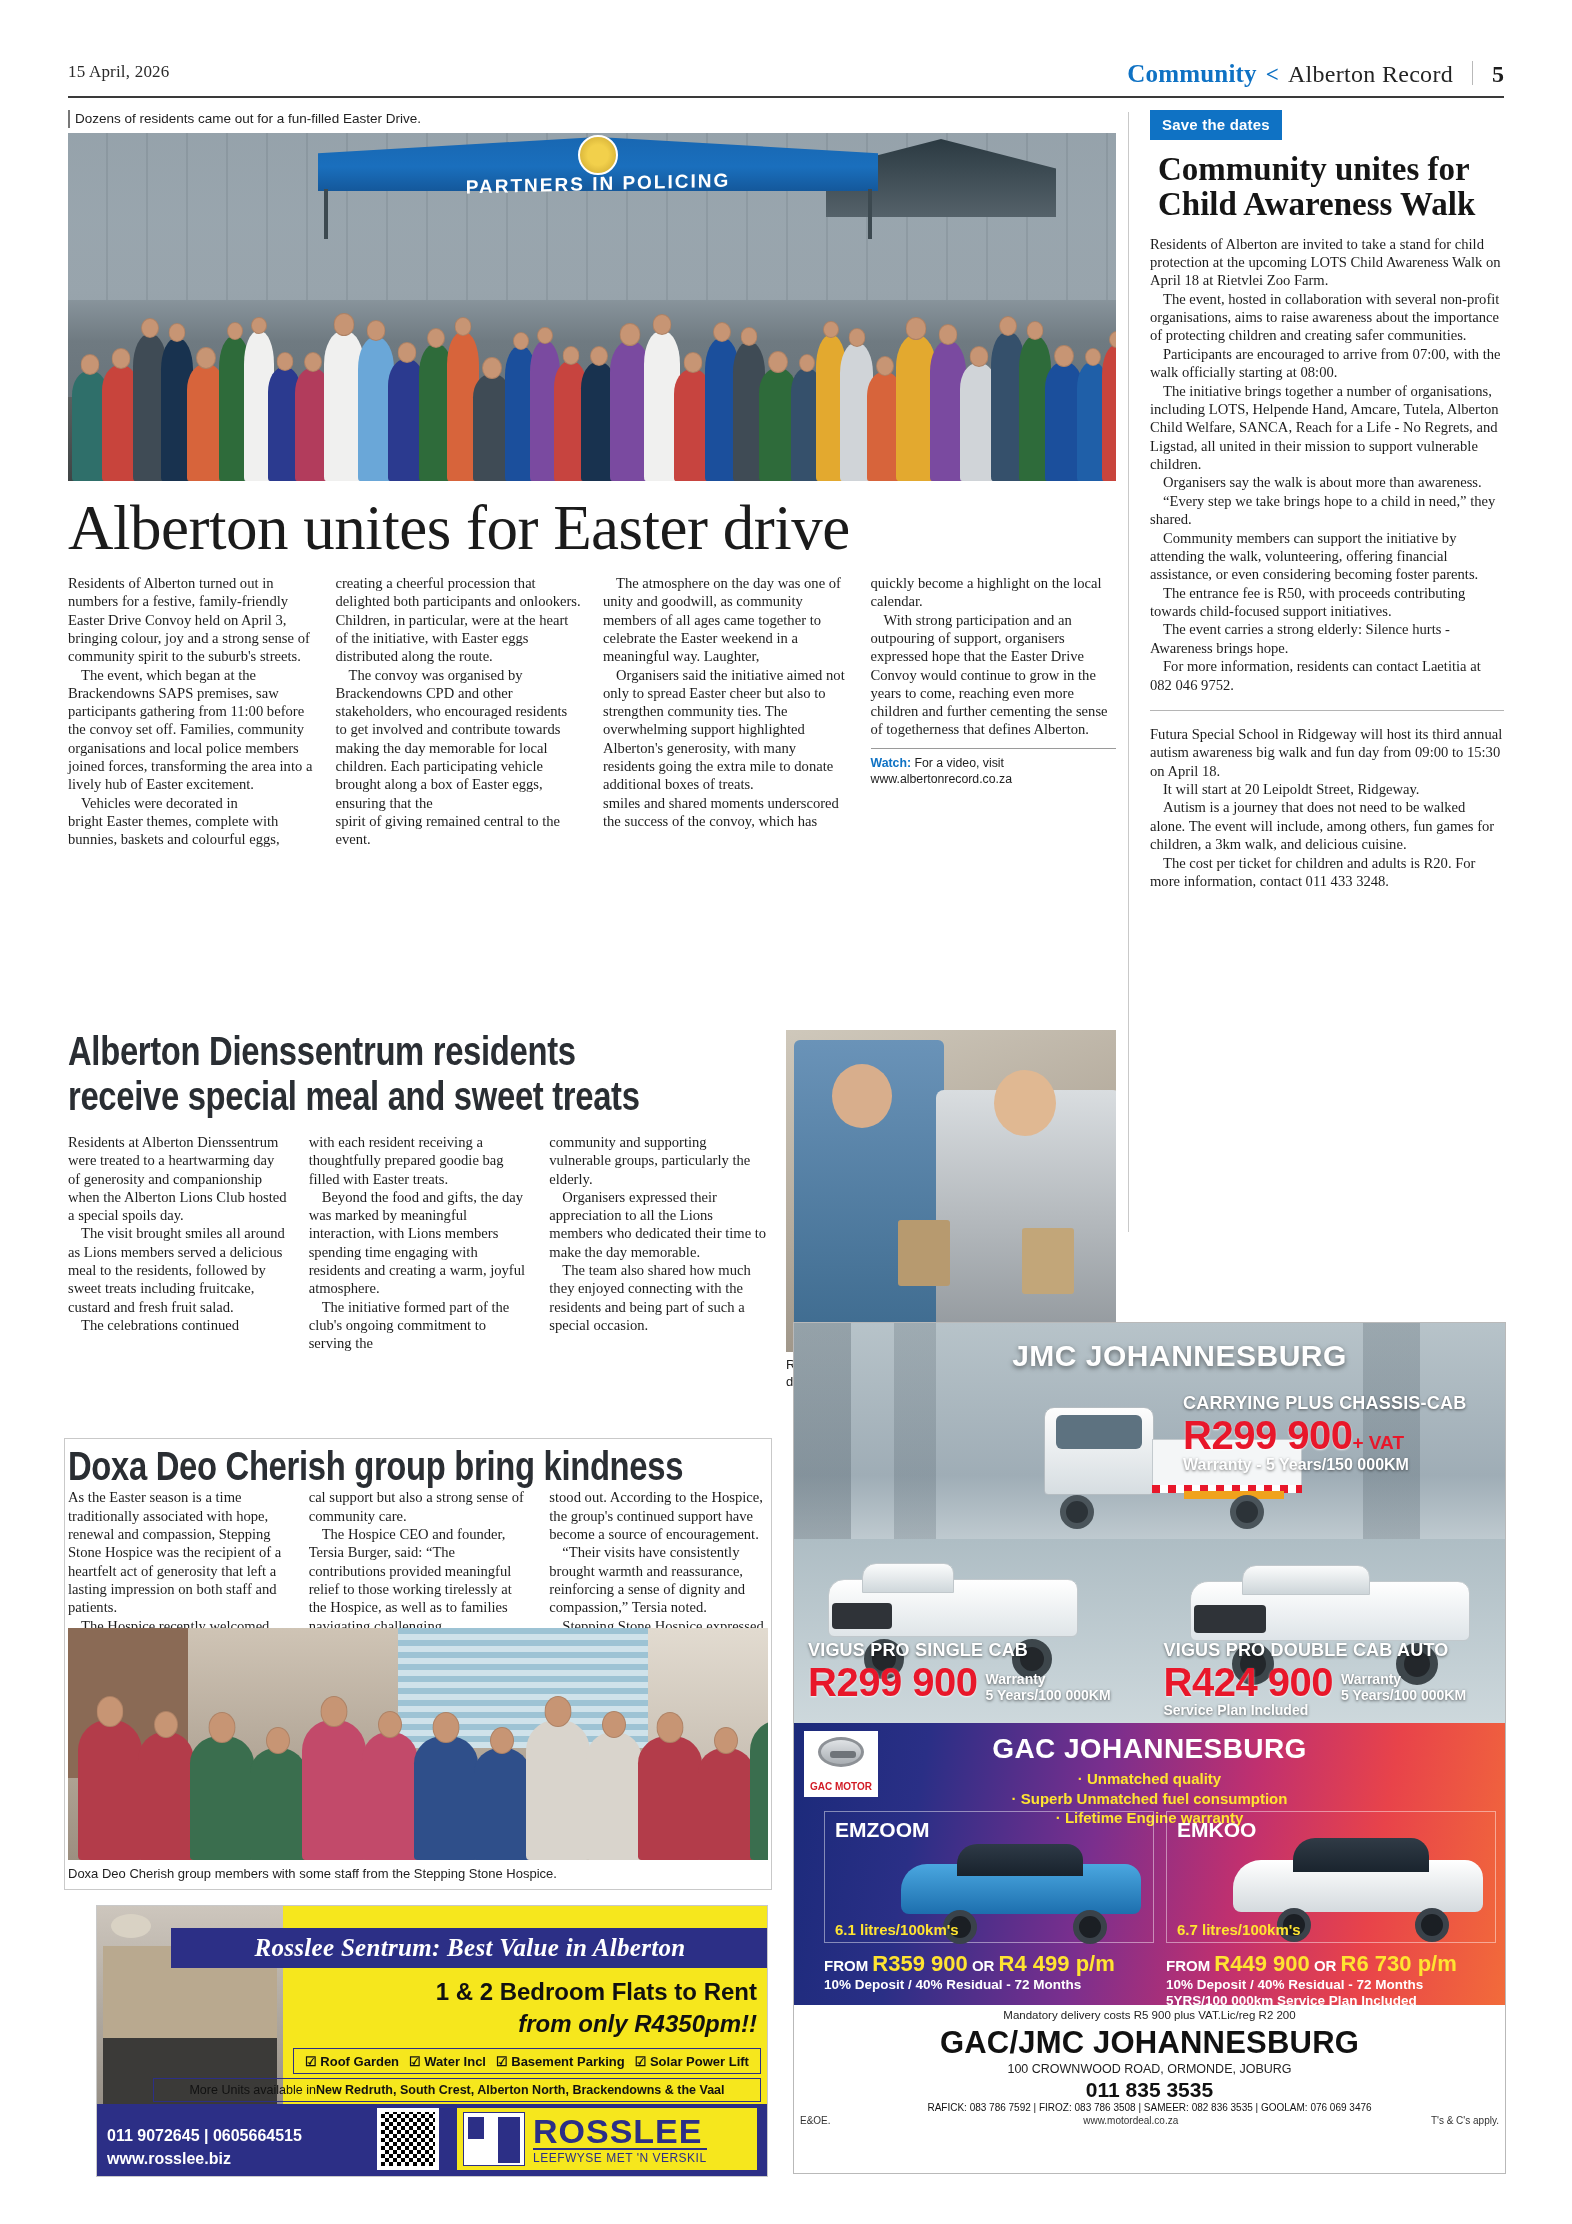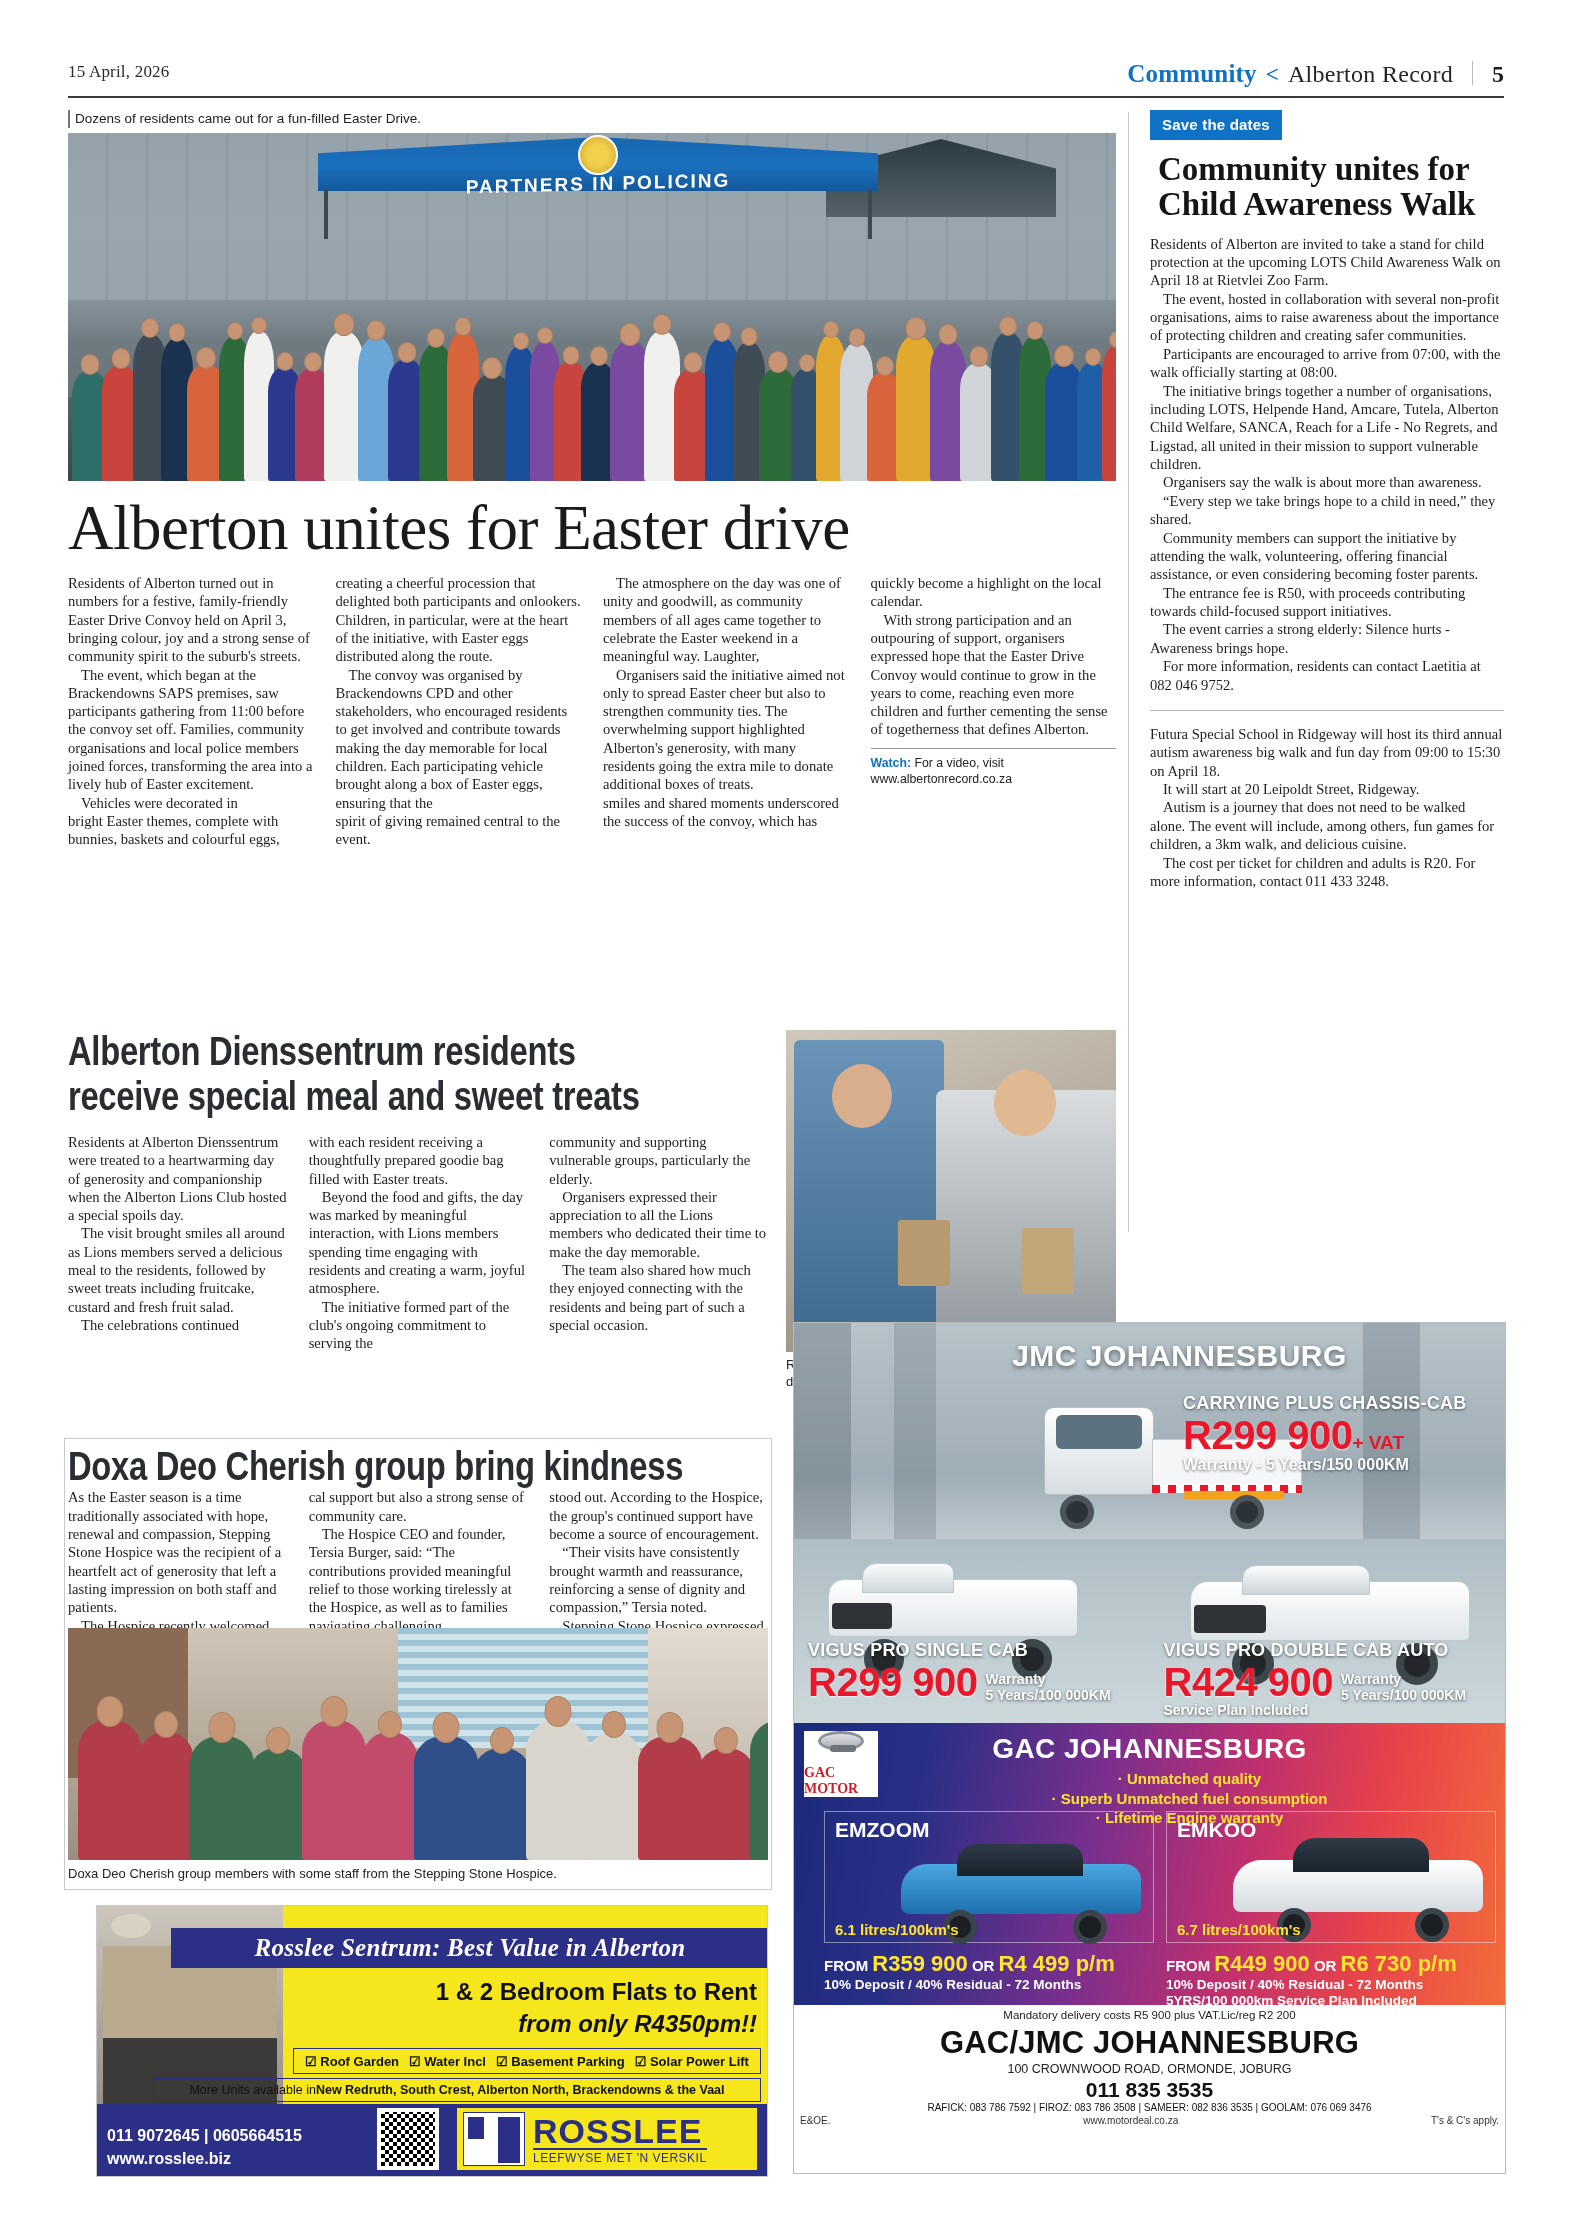--- a/index.html
+++ b/index.html
@@ -103,23 +103,23 @@
   .jmc-bot { position:absolute; left:0; bottom:4px; width:100%; display:flex; }
   .jmc-cell { flex:1; padding-left:14px;}
   .pricerow { display:flex; align-items:flex-end; gap:8px;}
   .warr2 { color:#fff; font-family:"Liberation Sans", sans-serif; font-weight:bold; font-size:14px; line-height:1.12; text-shadow:0 1px 3px rgba(0,0,0,.6);}
 
   .gac { position:relative; width:100%; height:282px; overflow:hidden;
      background:linear-gradient(100deg,#1b2a7a 0%,#2a2f86 18%,#7a2f8e 42%,#c0306f 62%,#e8434a 80%,#f26b3a 100%); }
   .gac-logo { position:absolute; left:10px; top:8px; width:74px; height:66px; background:#fff; display:flex; flex-direction:column; align-items:center; justify-content:center;}
   .gac-oval { width:46px; height:30px; border-radius:50%; border:3px solid #8d9196; position:relative; background:linear-gradient(180deg,#dfe2e5,#a9aeb3);}
   .gac-oval:after{ content:""; position:absolute; left:9px; top:11px; width:26px; height:7px; background:#6f7479; border-radius:3px;}
-  .gac-mot { font-family:Liberation Serif, serif; font-weight:bold; font-size:14px; color:#d21c26; margin-top:14px;}
+  .gac-mot { font-family:Liberation Sans, sans-serif; font-weight:bold; font-size:10px; color:#d21c26; margin-top:14px;}
   .gac-title { position:absolute; left:0; top:10px; width:100%; text-align:center; color:#fff; font-family:"Liberation Sans", sans-serif; font-weight:bold; font-size:28px; letter-spacing:.4px;}
-  .gac-bul { position:absolute; left:0; top:46px; width:100%; text-align:center; color:#ffe431; font-family:"Liberation Sans", sans-serif; font-weight:bold; font-size:15px; line-height:1.3;margin-left:40px;}
+  .gac-bul { position:absolute; left:0; top:46px; width:100%; text-align:center; color:#ffe431; font-family:"Liberation Sans", sans-serif; font-weight:bold; font-size:15px; line-height:1.3;}
   .gac-cell { position:absolute; top:88px; width:330px; height:132px; border:1px solid rgba(255,255,255,.45);}
   .gac-name { position:absolute; left:10px; top:6px; color:#fff; font-family:"Liberation Sans", sans-serif; font-weight:bold; font-size:21px;}
   .gac-lit { position:absolute; left:10px; bottom:4px; color:#ffe431; font-family:"Liberation Sans", sans-serif; font-weight:bold; font-size:15px;}
   .gac-from { position:absolute; color:#fff; font-family:"Liberation Sans", sans-serif; font-weight:bold; font-size:15px;}
   .gac-big { color:#ffe431; font-size:22px; font-weight:bold;}
   .gac-sub { color:#fff; font-family:"Liberation Sans", sans-serif; font-size:13.5px; line-height:1.2;}
   .mand { text-align:center; font-family:"Liberation Sans", sans-serif; font-size:11.5px; color:#222; padding:4px 0 2px;}
   .gacjmc { text-align:center; padding:2px 0 0;}
   .gacjmc h2 { font-family:"Liberation Sans", sans-serif; font-weight:bold; font-size:31px; letter-spacing:.2px; color:#111;}
   .gacjmc .addr { font-family:"Liberation Sans", sans-serif; font-size:12.5px; color:#222; margin-top:1px;}

